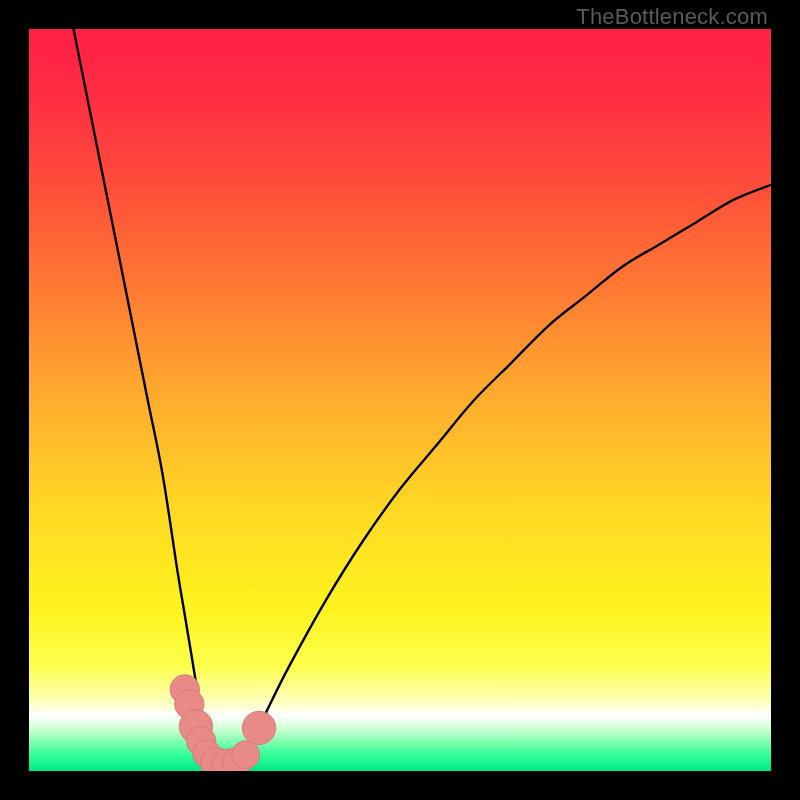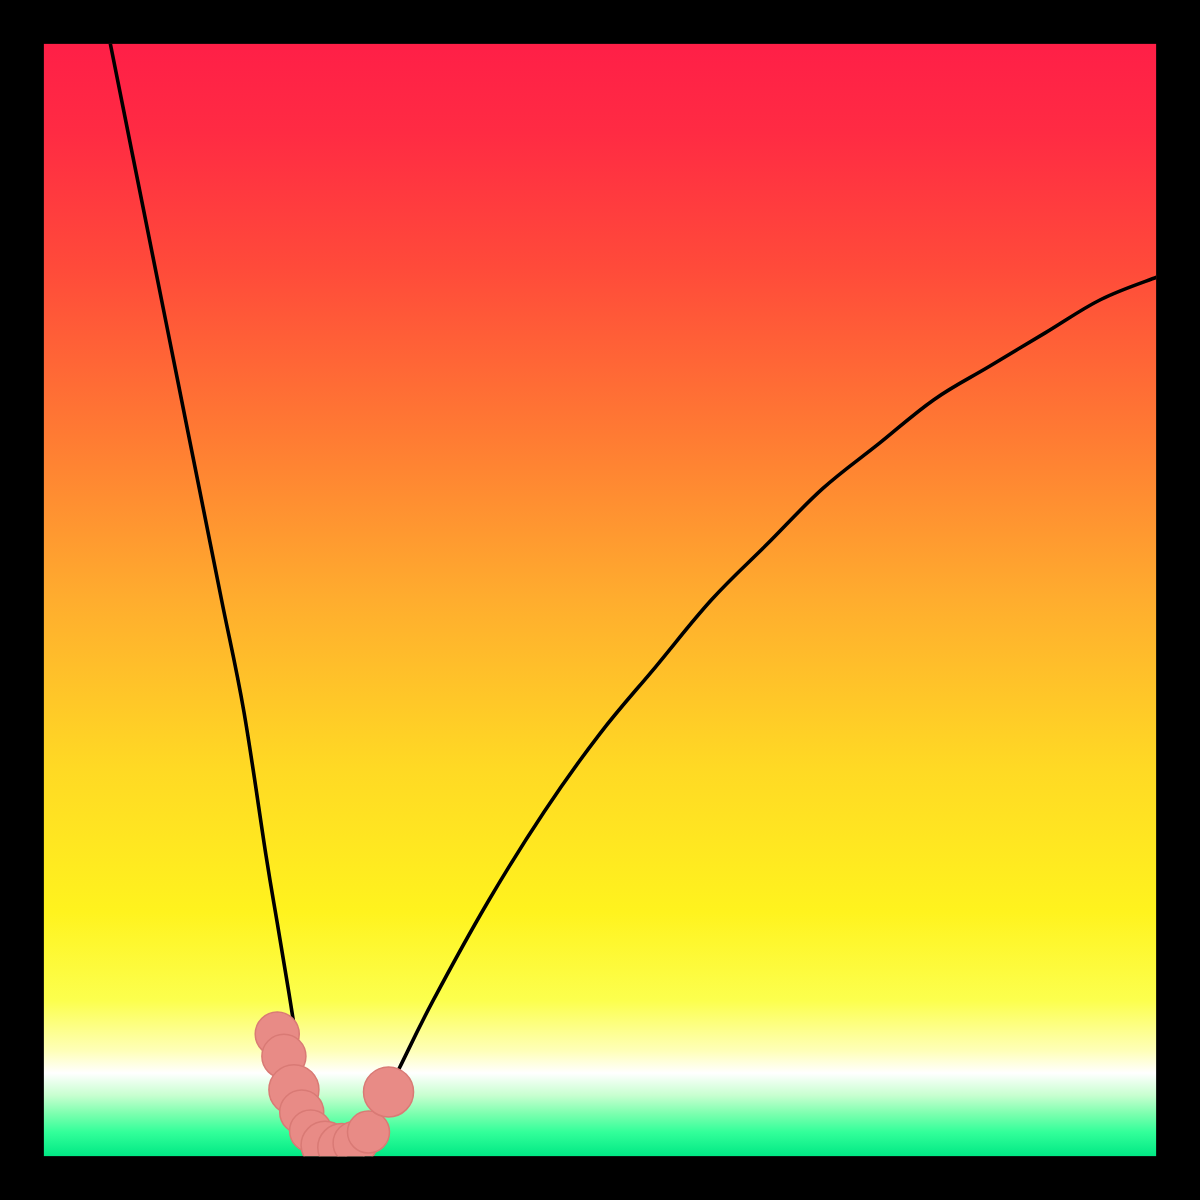--- a/index.html
+++ b/index.html
@@ -81,13 +81,14 @@
           <circle cx="172.14" cy="712.32" r="14.68" fill="#e88b86" stroke="#d97a75" stroke-width="1"></circle>
           <circle cx="178.08" cy="724.93" r="14.01" fill="#e88b86" stroke="#d97a75" stroke-width="1"></circle>
           <circle cx="187.73" cy="734.58" r="16.02" fill="#e88b86" stroke="#d97a75" stroke-width="1"></circle>
           <circle cx="198.86" cy="736.06" r="16.02" fill="#e88b86" stroke="#d97a75" stroke-width="1"></circle>
           <circle cx="207.76" cy="733.10" r="14.68" fill="#e88b86" stroke="#d97a75" stroke-width="1"></circle>
           <circle cx="216.66" cy="725.68" r="14.01" fill="#e88b86" stroke="#d97a75" stroke-width="1"></circle>
           <circle cx="230.02" cy="698.96" r="16.68" fill="#e88b86" stroke="#d97a75" stroke-width="1"></circle>
         </g>
     </svg>
   </div>
+  <div class="watermark">TheBottleneck.com</div>
 </div>
 
 </body></html>

